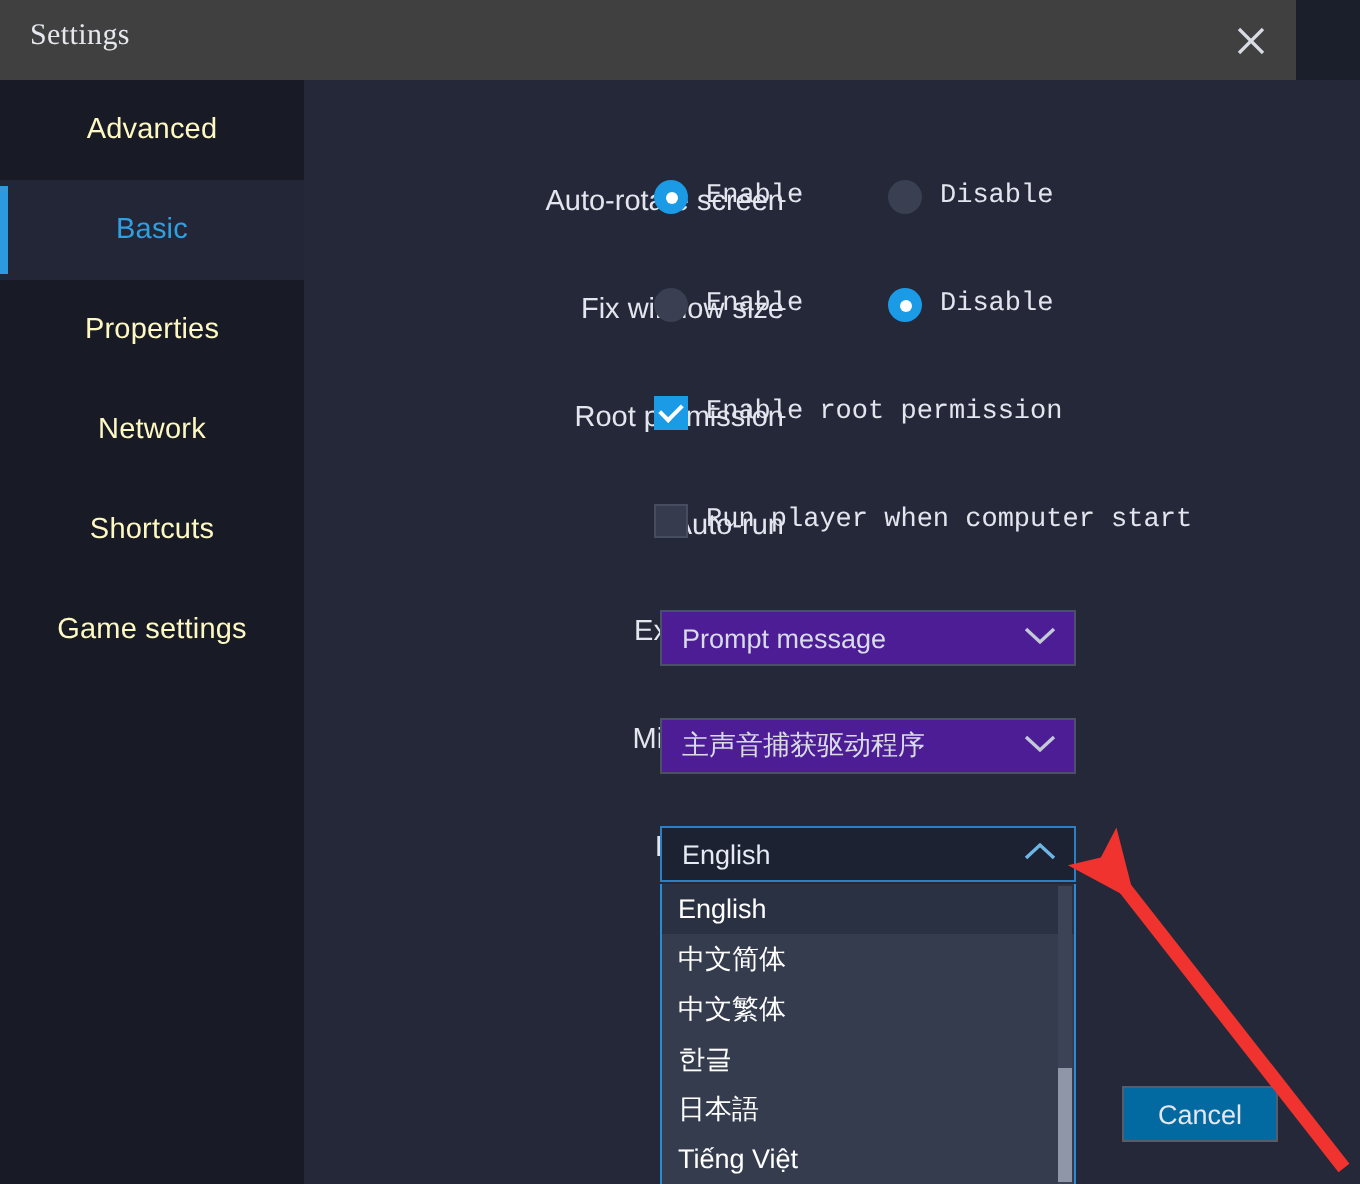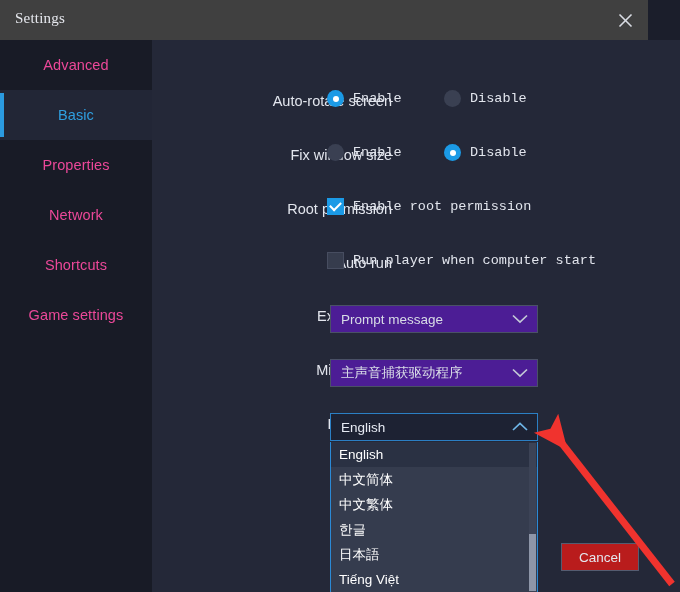--- a/index.html
+++ b/index.html
@@ -56,21 +56,21 @@
     width: 152px; height: 552px;
     background: #181b26;
   }
   .side-item {
     position: relative;
     height: 50px;
     display: flex;
     align-items: center;
     justify-content: center;
     font-size: 14.5px;
-    color: #ec4899;
+    color: #fef9c3;
     cursor: pointer;
     letter-spacing: .1px;
   }
   .side-item.active {
     background: #222636;
     color: #2f9fe0;
   }
   .side-item.active::before {
     content: "";
     position: absolute;
@@ -228,21 +228,21 @@
     top: 92px;
     width: 7px; height: 57px;
     background: #8e96a8;
   }
 
   
   .cancel-btn {
     position: absolute;
     left: 561px; top: 543px;
     width: 78px; height: 28px;
-    background: #b91c1c;
+    background: #0369a1;
     border: 1px solid #555c70;
     box-sizing: border-box;
     display: flex;
     align-items: center;
     justify-content: center;
     font-size: 13.5px;
     color: #e4e7ee;
     cursor: pointer;
   }
 

